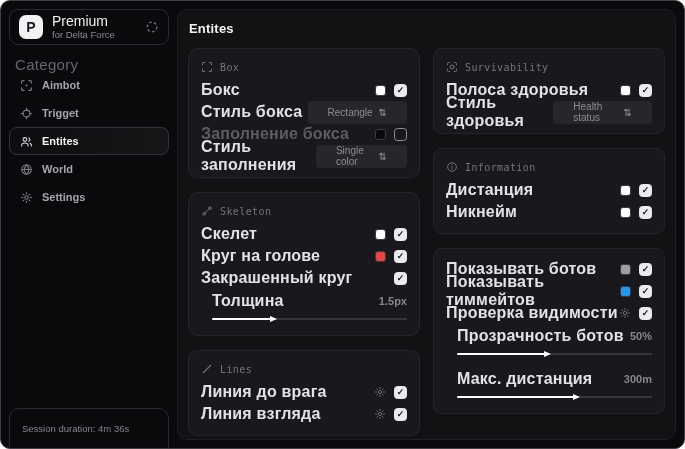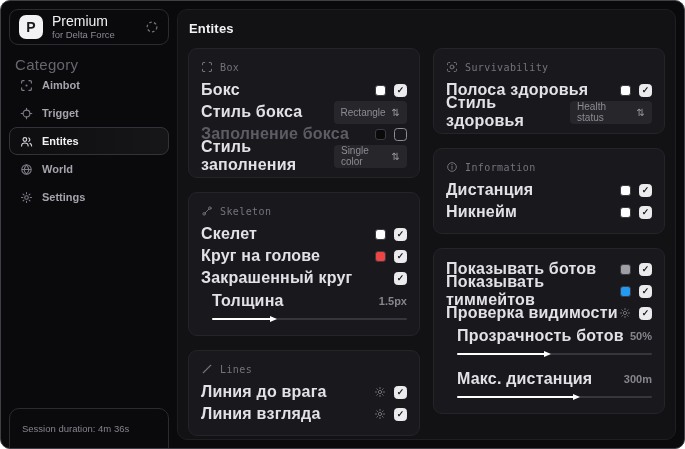--- a/index.html
+++ b/index.html
@@ -39,21 +39,21 @@
   .row{display:flex;align-items:center;justify-content:space-between;height:22px;}
   .rlabel{font-size:16px;font-weight:700;color:#e2e2e6;letter-spacing:.2px;}
   .row.disabled .rlabel{color:#5c5c64;}
   .rctrls{display:flex;align-items:center;gap:8px;}
   .swatch{width:11px;height:11px;border-radius:3px;border:1px solid #3a3a40;cursor:pointer;}
   .checkbox{width:13px;height:13px;border-radius:3.5px;border:1.4px solid #8e8e96;display:flex;
             align-items:center;justify-content:center;cursor:pointer;background:transparent;}
   .checkbox .mark{display:none;font-size:9px;font-weight:700;color:#141416;line-height:1;}
   .checkbox.checked{background:#ebebee;border-color:#ebebee;}
   .checkbox.checked .mark{display:block;}
-  .dropdown{display:flex;align-items:center;gap:6px;height:23px;padding:0 7px;border-radius:4px;
+  .dropdown{display:flex;align-items:center;gap:6px;height:23px;padding:0 20px;border-radius:4px;
             background:#26262b;color:#8c8c94;font-size:10px;cursor:pointer;}
   .udicon{font-family:"DejaVu Sans",sans-serif;font-size:10px;color:#9a9aa2;}
   .rgear{display:flex;color:#6f6f78;cursor:pointer;}
   .rvalue{font-size:11px;font-weight:600;color:#85858d;}
   .sgroup{margin-top:1px;margin-left:11px;}
   .sgroup + .sgroup{margin-top:8px;}
   .slider{height:12px;display:flex;align-items:center;cursor:pointer;margin-top:1px;}
   .track{position:relative;width:100%;height:2px;background:#36363c;border-radius:1px;}
   .fill{position:relative;height:2px;background:#ffffff;border-radius:1px;}
   .thumb{position:absolute;right:-6px;top:50%;transform:translateY(-50%);width:0;height:0;

